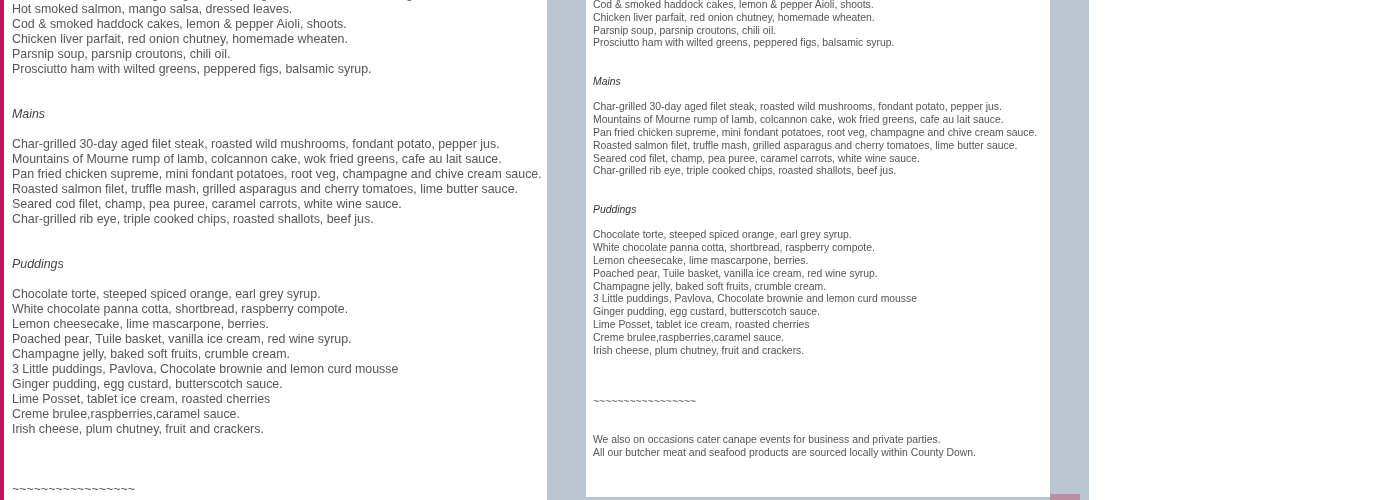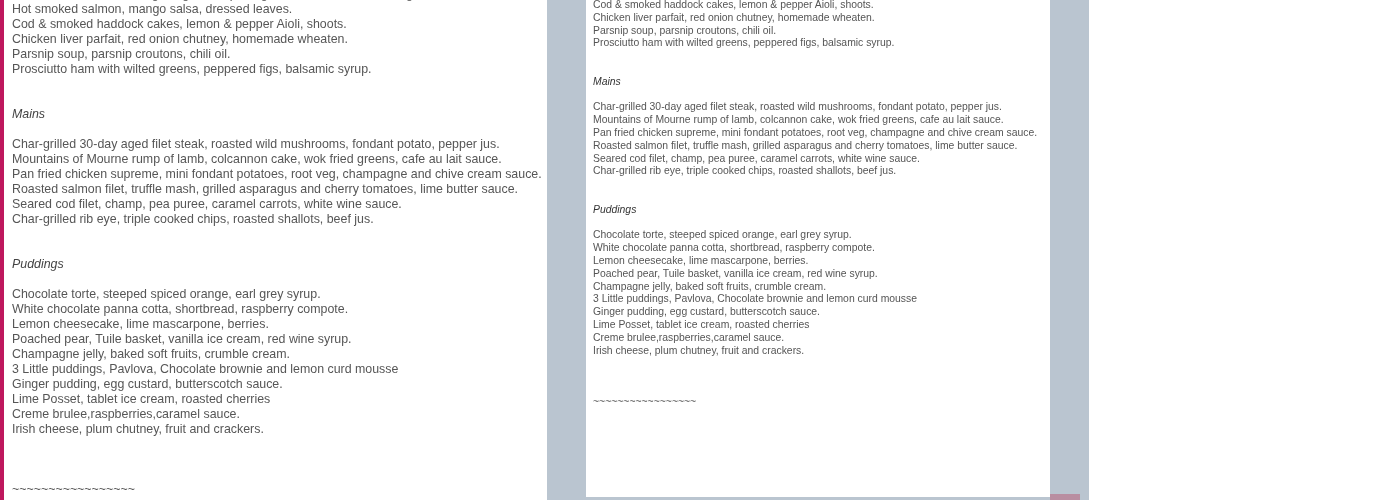--- a/index.html
+++ b/index.html
@@ -119,16 +119,18 @@
       <div class="line">Ginger pudding, egg custard, butterscotch sauce.</div>
       <div class="line">Lime Posset, tablet ice cream, roasted cherries</div>
       <div class="line">Creme brulee,raspberries,caramel sauce.</div>
       <div class="line">Irish cheese, plum chutney, fruit and crackers.</div>
       <div class="gap"></div>
       <div class="gap"></div>
       <div class="gap"></div>
       <div class="line">~~~~~~~~~~~~~~~~~</div>
       <div class="gap"></div>
       <div class="gap"></div>
+      <div class="line">We also on occasions cater canape events for business and private parties.</div>
+      <div class="line">All our butcher meat and seafood products are sourced locally within County Down.</div>
     </div>
   </div>
   <div class="pink-block"></div>
 </div>
 
 </body></html>

